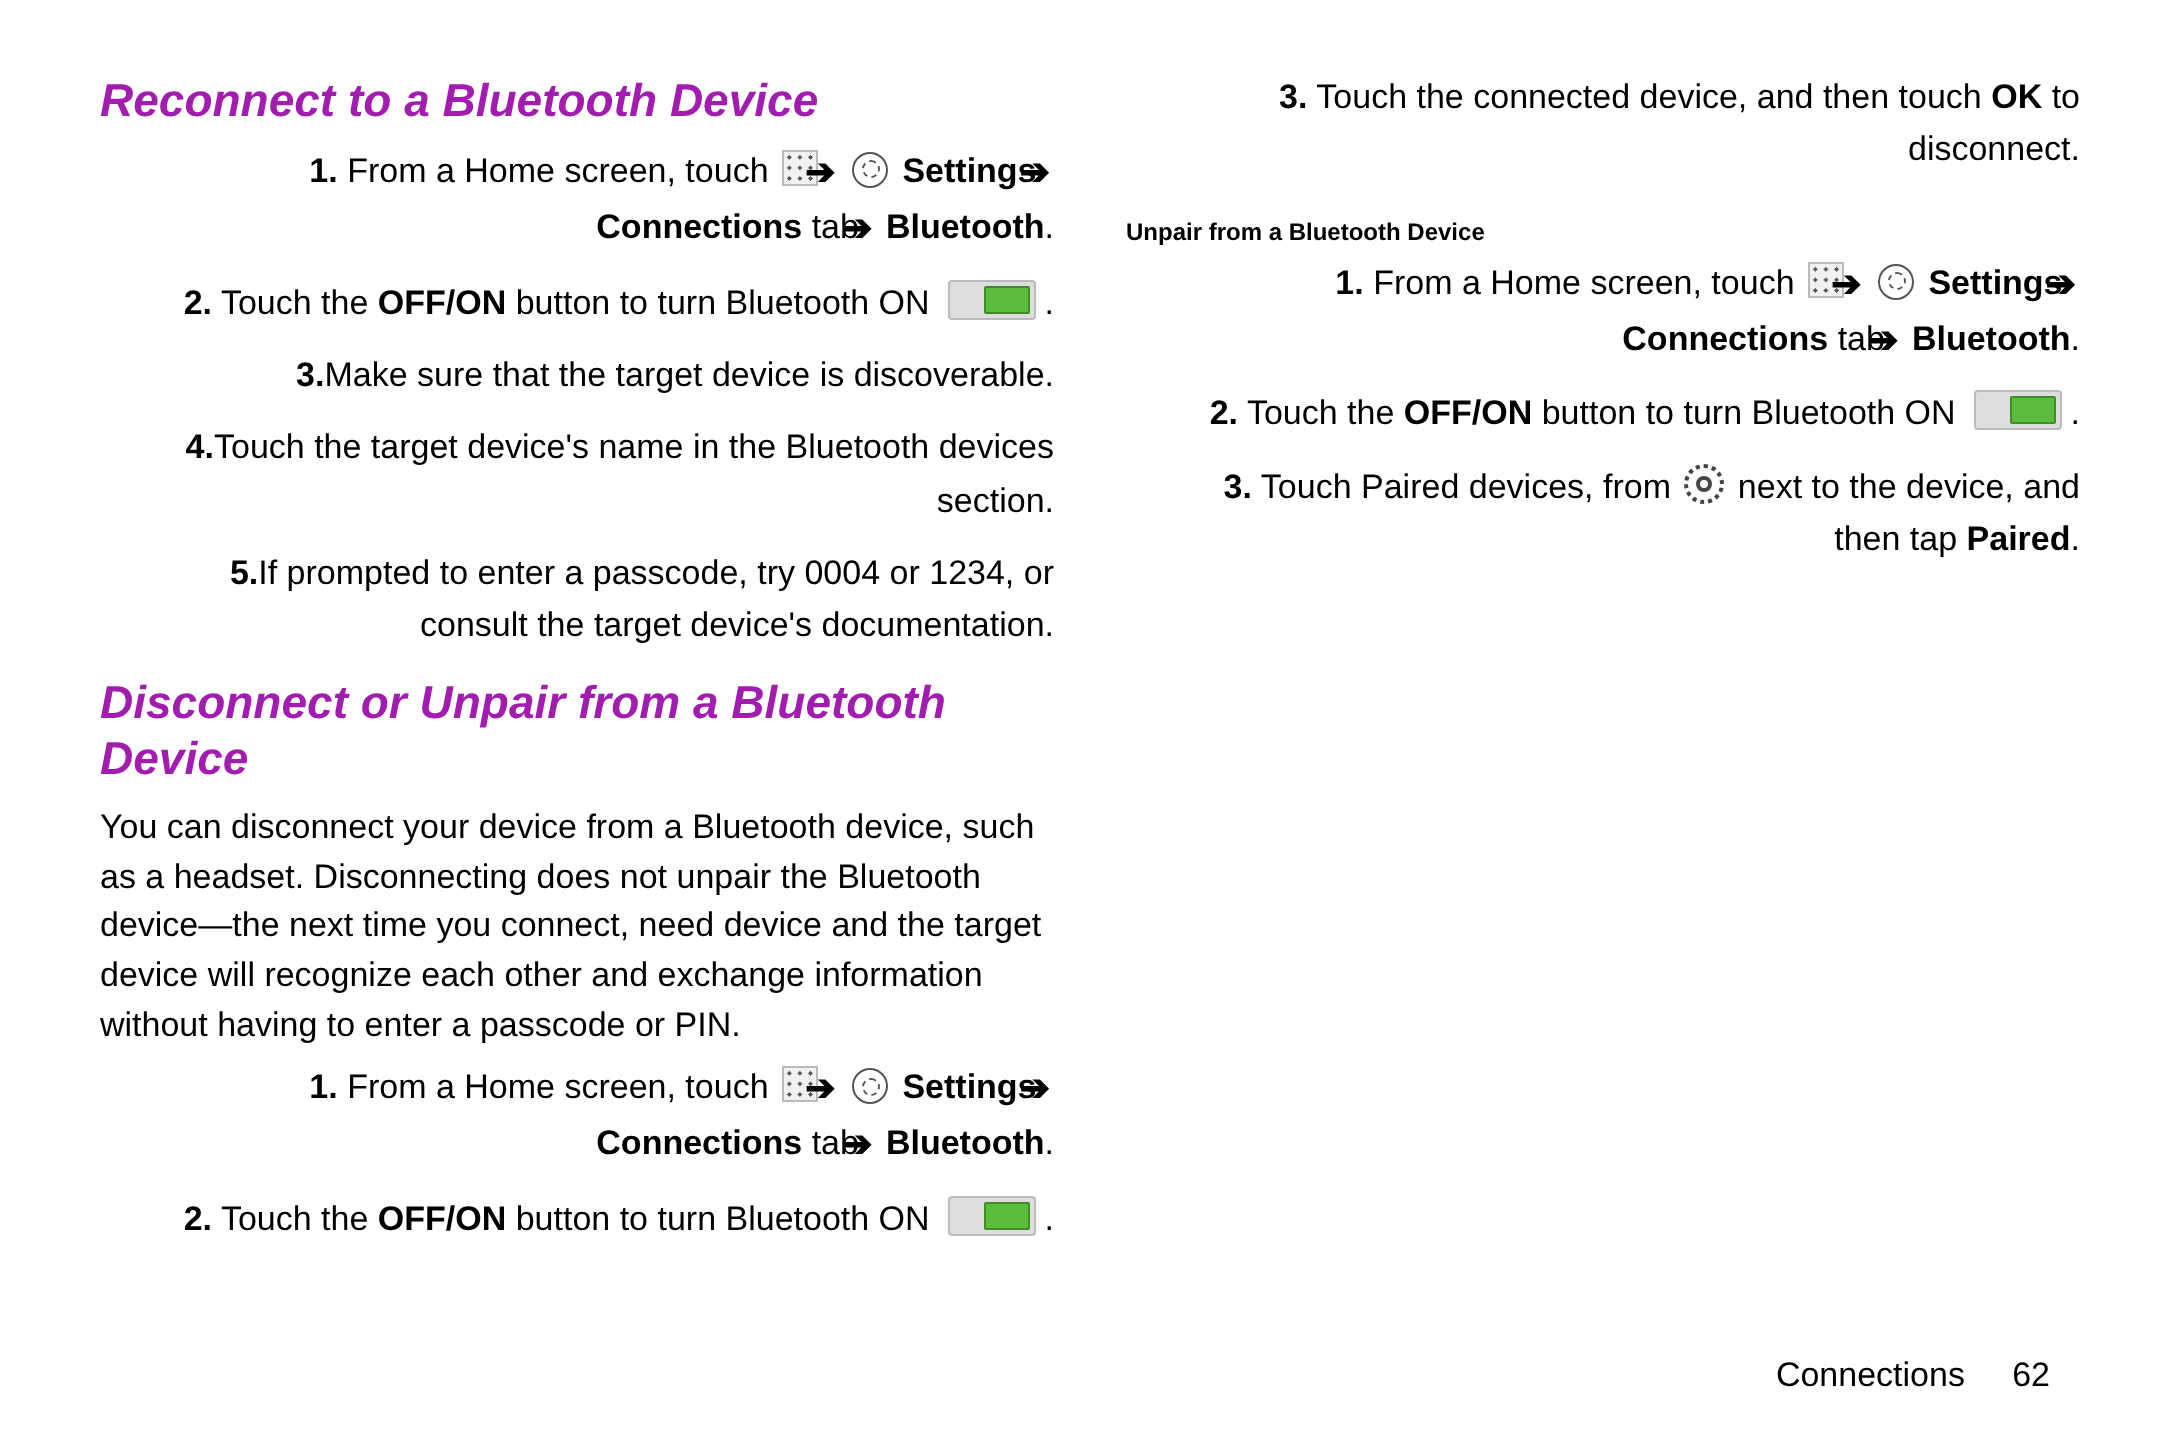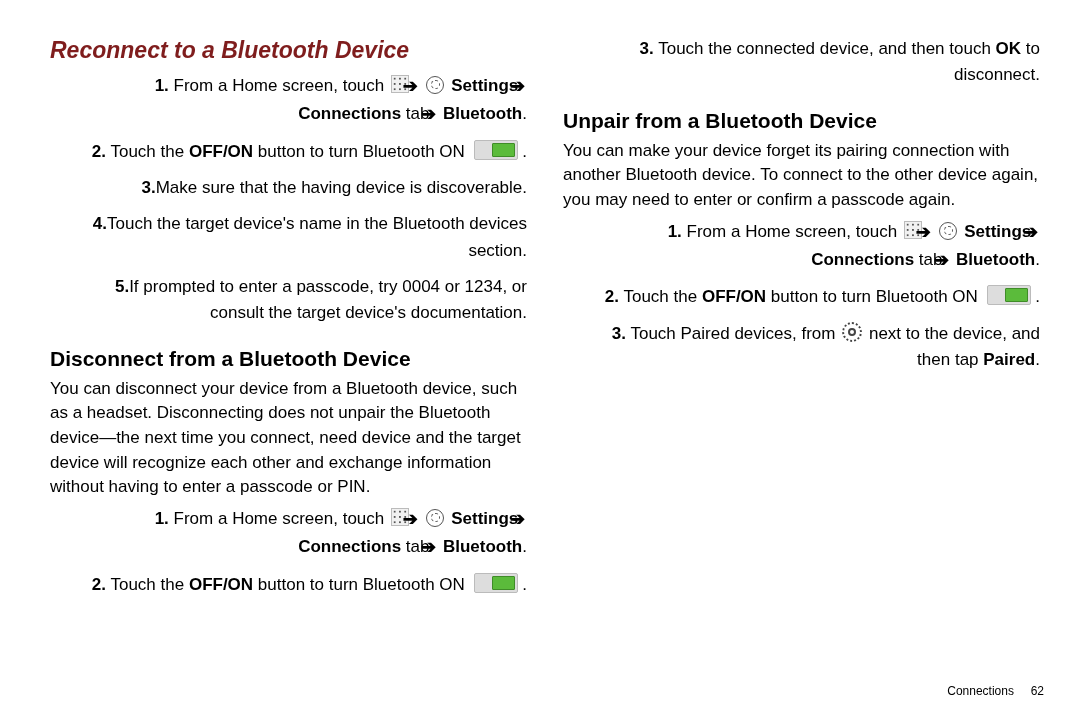--- a/index.html
+++ b/index.html
@@ -15,30 +15,30 @@
     box-sizing: border-box;
     width: 1080px;
     height: 720px;
     padding: 30px 40px 20px 50px;
     position: relative;
     column-count: 2;
     column-gap: 36px;
     column-fill: auto;
   }
   .h-blue {
-    color: #7f1d1d;
+    color: #a21caf;
     font-style: italic;
     font-weight: 800;
     font-size: 23px;
     line-height: 1.25;
     margin: 6px 0 8px 0;
   }
   .sub-bold {
     font-weight: 700;
-    font-size: 21px;
+    font-size: 12px;
     margin: 20px 0 6px 0;
   }
   p.body {
     font-size: 17px;
     line-height: 1.45;
     margin: 4px 0 6px 0;
   }
   ol.steps {
     list-style: none;
     padding-left: 40px;
@@ -139,22 +139,22 @@
     content: "";
     position: absolute;
     left: 4px; top: 4px;
     width: 4px; height: 4px;
     border: 2px solid #444;
     border-radius: 50%;
   }
   .footer {
     position: absolute;
     bottom: 22px;
-    right: 36px;
-    font-size: 12px;
+    right: 55px;
+    font-size: 17px;
   }
   .break { break-before: column; }
 </style>
 </head>
 <body>
 
 <div class="page">
 
   <div class="h-blue">Reconnect to a Bluetooth Device</div>
   <ol class="steps">
@@ -164,26 +164,26 @@
       <span class="arrow">➔</span>
       <span class="icon-settings"></span>
       <span class="b">Settings</span>
       <span class="arrow">➔</span>
       <span class="b">Connections</span><span> tab </span><span class="arrow">➔</span>
       <span class="b">Bluetooth</span><span>.</span>
     </li>
     <li>
       <span>Touch the </span><span class="b">OFF/ON</span><span> button to turn Bluetooth ON </span><span class="toggle"></span> .
     </li>
-    <li>Make sure that the having device is discoverable.</li>
+    <li>Make sure that the target device is discoverable.</li>
     <li>Touch the target device's name in the Bluetooth devices section.</li>
     <li>If prompted to enter a passcode, try 0004 or 1234, or consult the target device's documentation.</li>
   </ol>
 
-  <div class="sub-bold">Disconnect from a Bluetooth Device</div>
+  <div class="h-blue">Disconnect or Unpair from a Bluetooth Device</div>
   <p class="body">You can disconnect your device from a Bluetooth device, such as a headset. Disconnecting does not unpair the Bluetooth device—the next time you connect, need device and the target device will recognize each other and exchange information without having to enter a passcode or PIN.</p>
   <ol class="steps">
     <li>
       <span>From a Home screen, touch </span>
       <span class="icon-apps"></span>
       <span class="arrow">➔</span>
       <span class="icon-settings"></span>
       <span class="b">Settings</span>
       <span class="arrow">➔</span>
       <span class="b">Connections</span><span> tab </span><span class="arrow">➔</span>
@@ -196,21 +196,20 @@
 
   <div class="break"></div>
 
   <ol class="steps continue">
     <li>
       <span>Touch the connected device, and then touch </span><span class="b">OK</span><span> to disconnect.</span>
     </li>
   </ol>
 
   <div class="sub-bold">Unpair from a Bluetooth Device</div>
-  <p class="body">You can make your device forget its pairing connection with another Bluetooth device. To connect to the other device again, you may need to enter or confirm a passcode again.</p>
   <ol class="steps">
     <li>
       <span>From a Home screen, touch </span>
       <span class="icon-apps"></span>
       <span class="arrow">➔</span>
       <span class="icon-settings"></span>
       <span class="b">Settings</span>
       <span class="arrow">➔</span>
       <span class="b">Connections</span><span> tab </span><span class="arrow">➔</span>
       <span class="b">Bluetooth</span><span>.</span>

